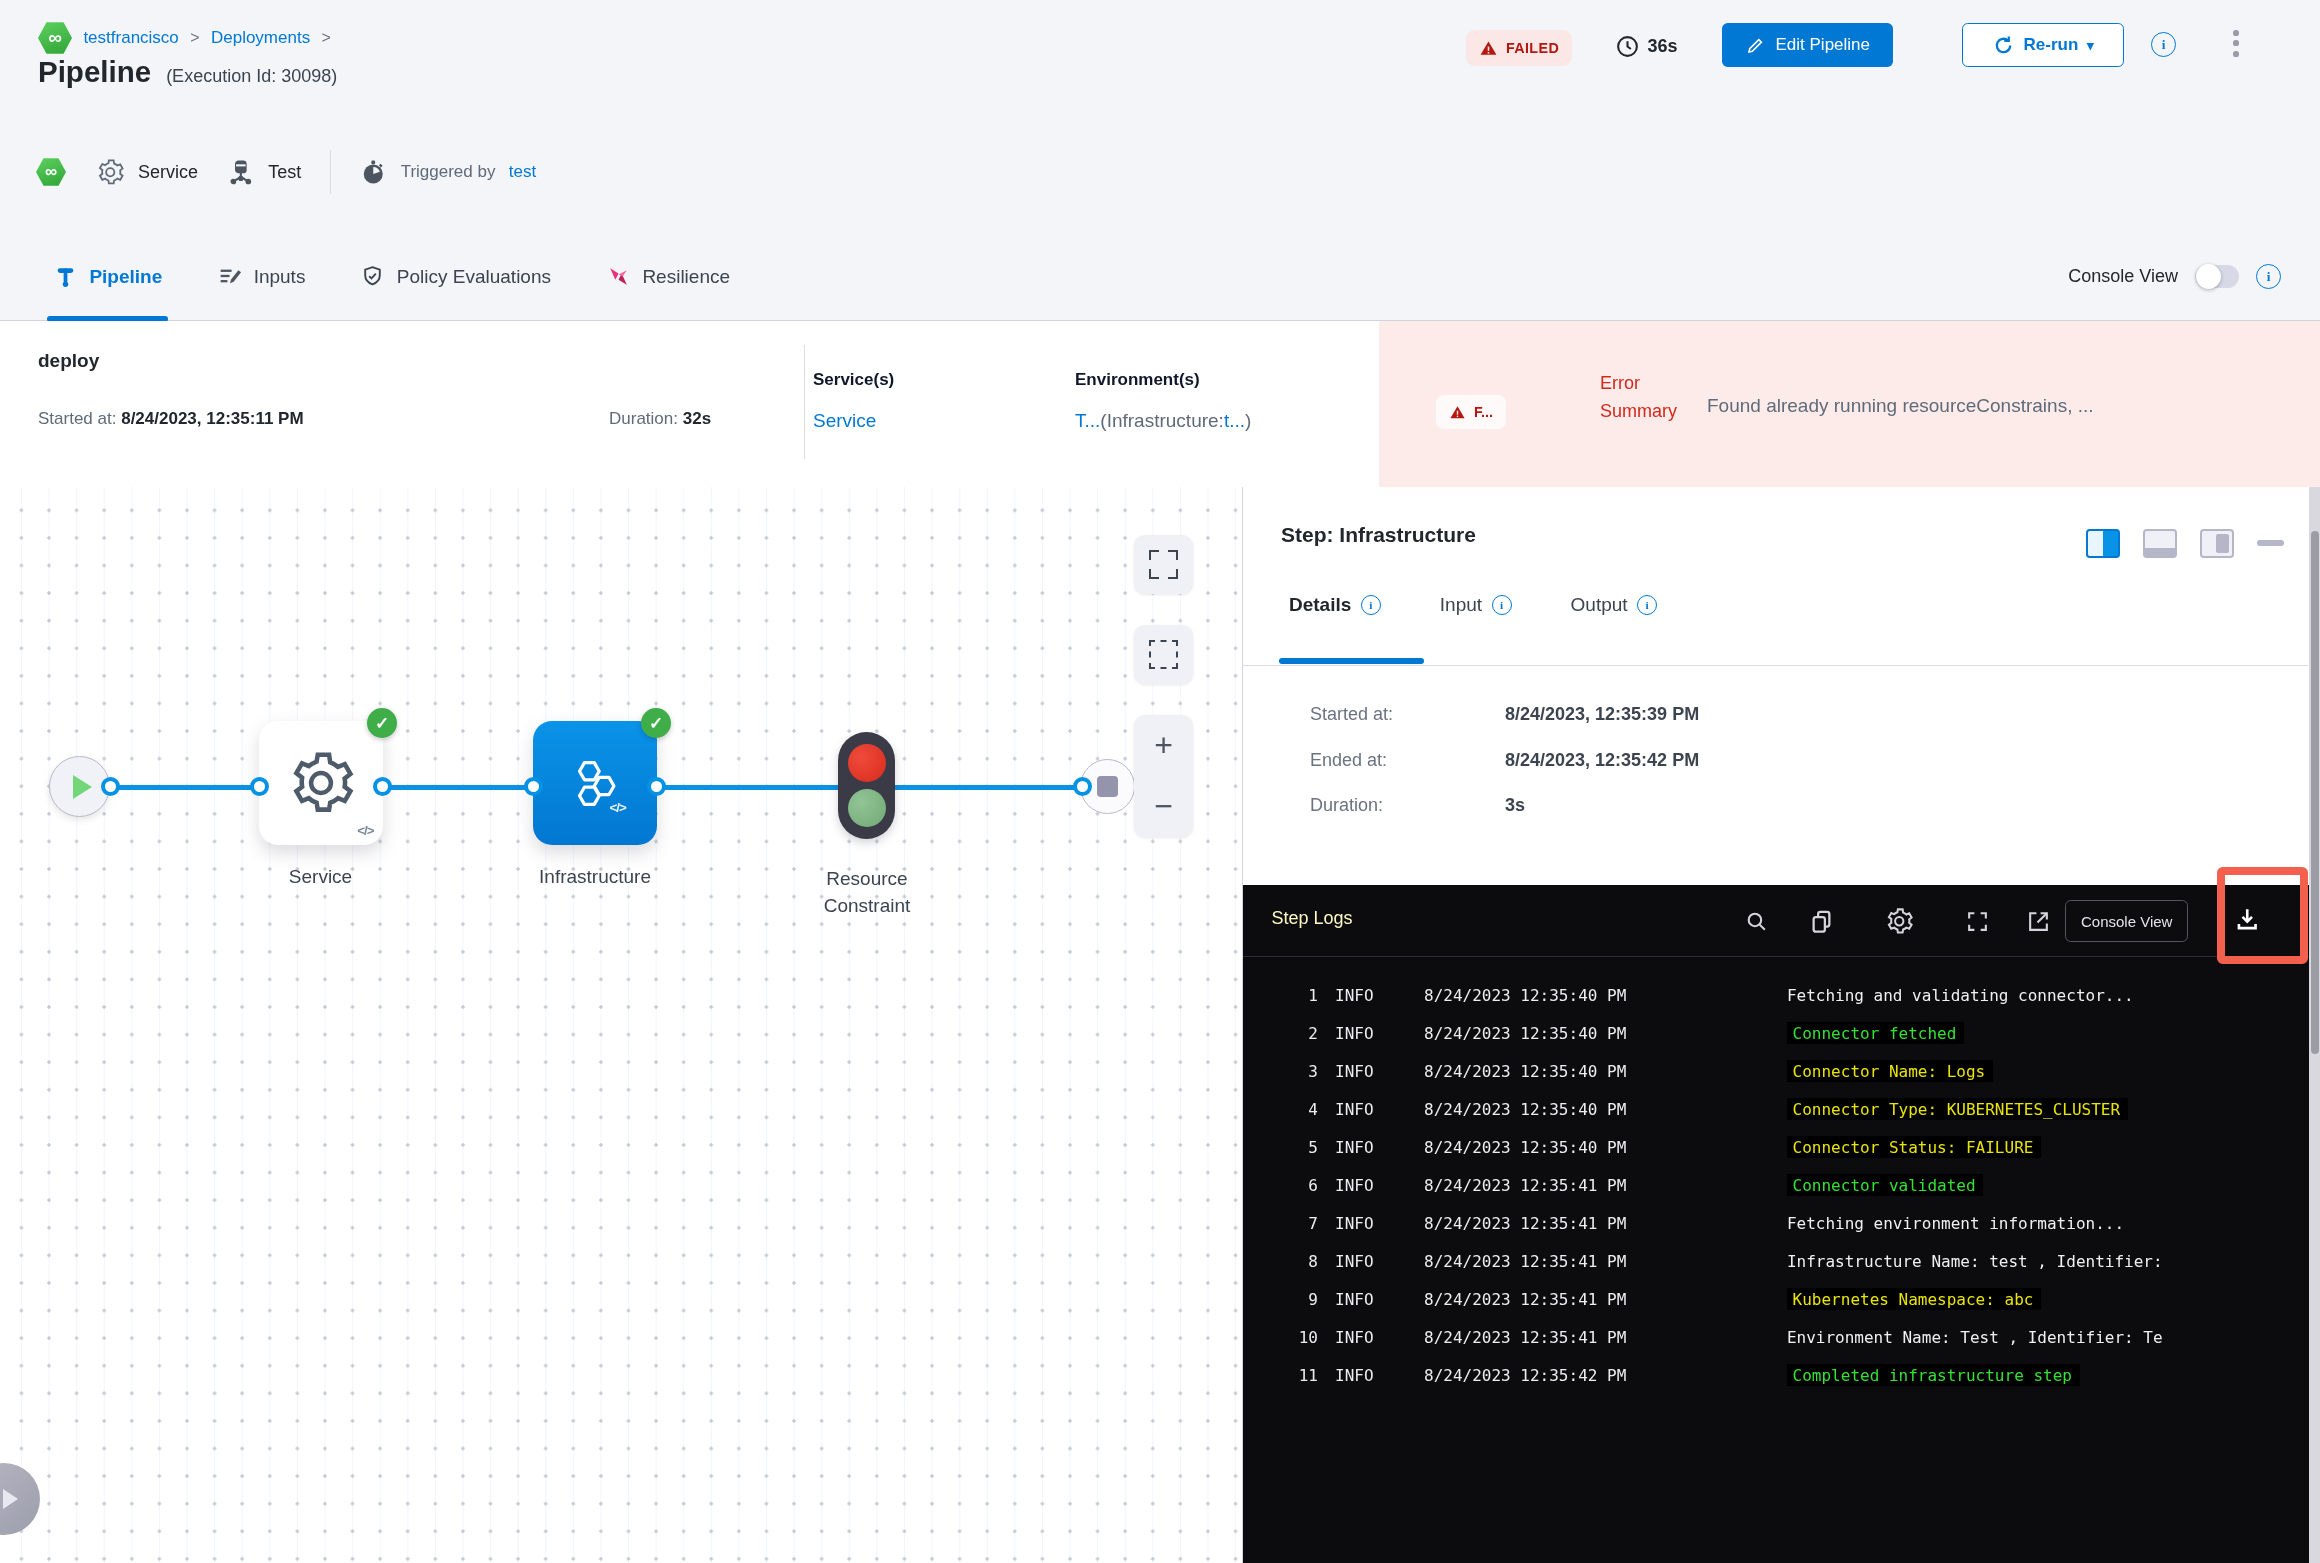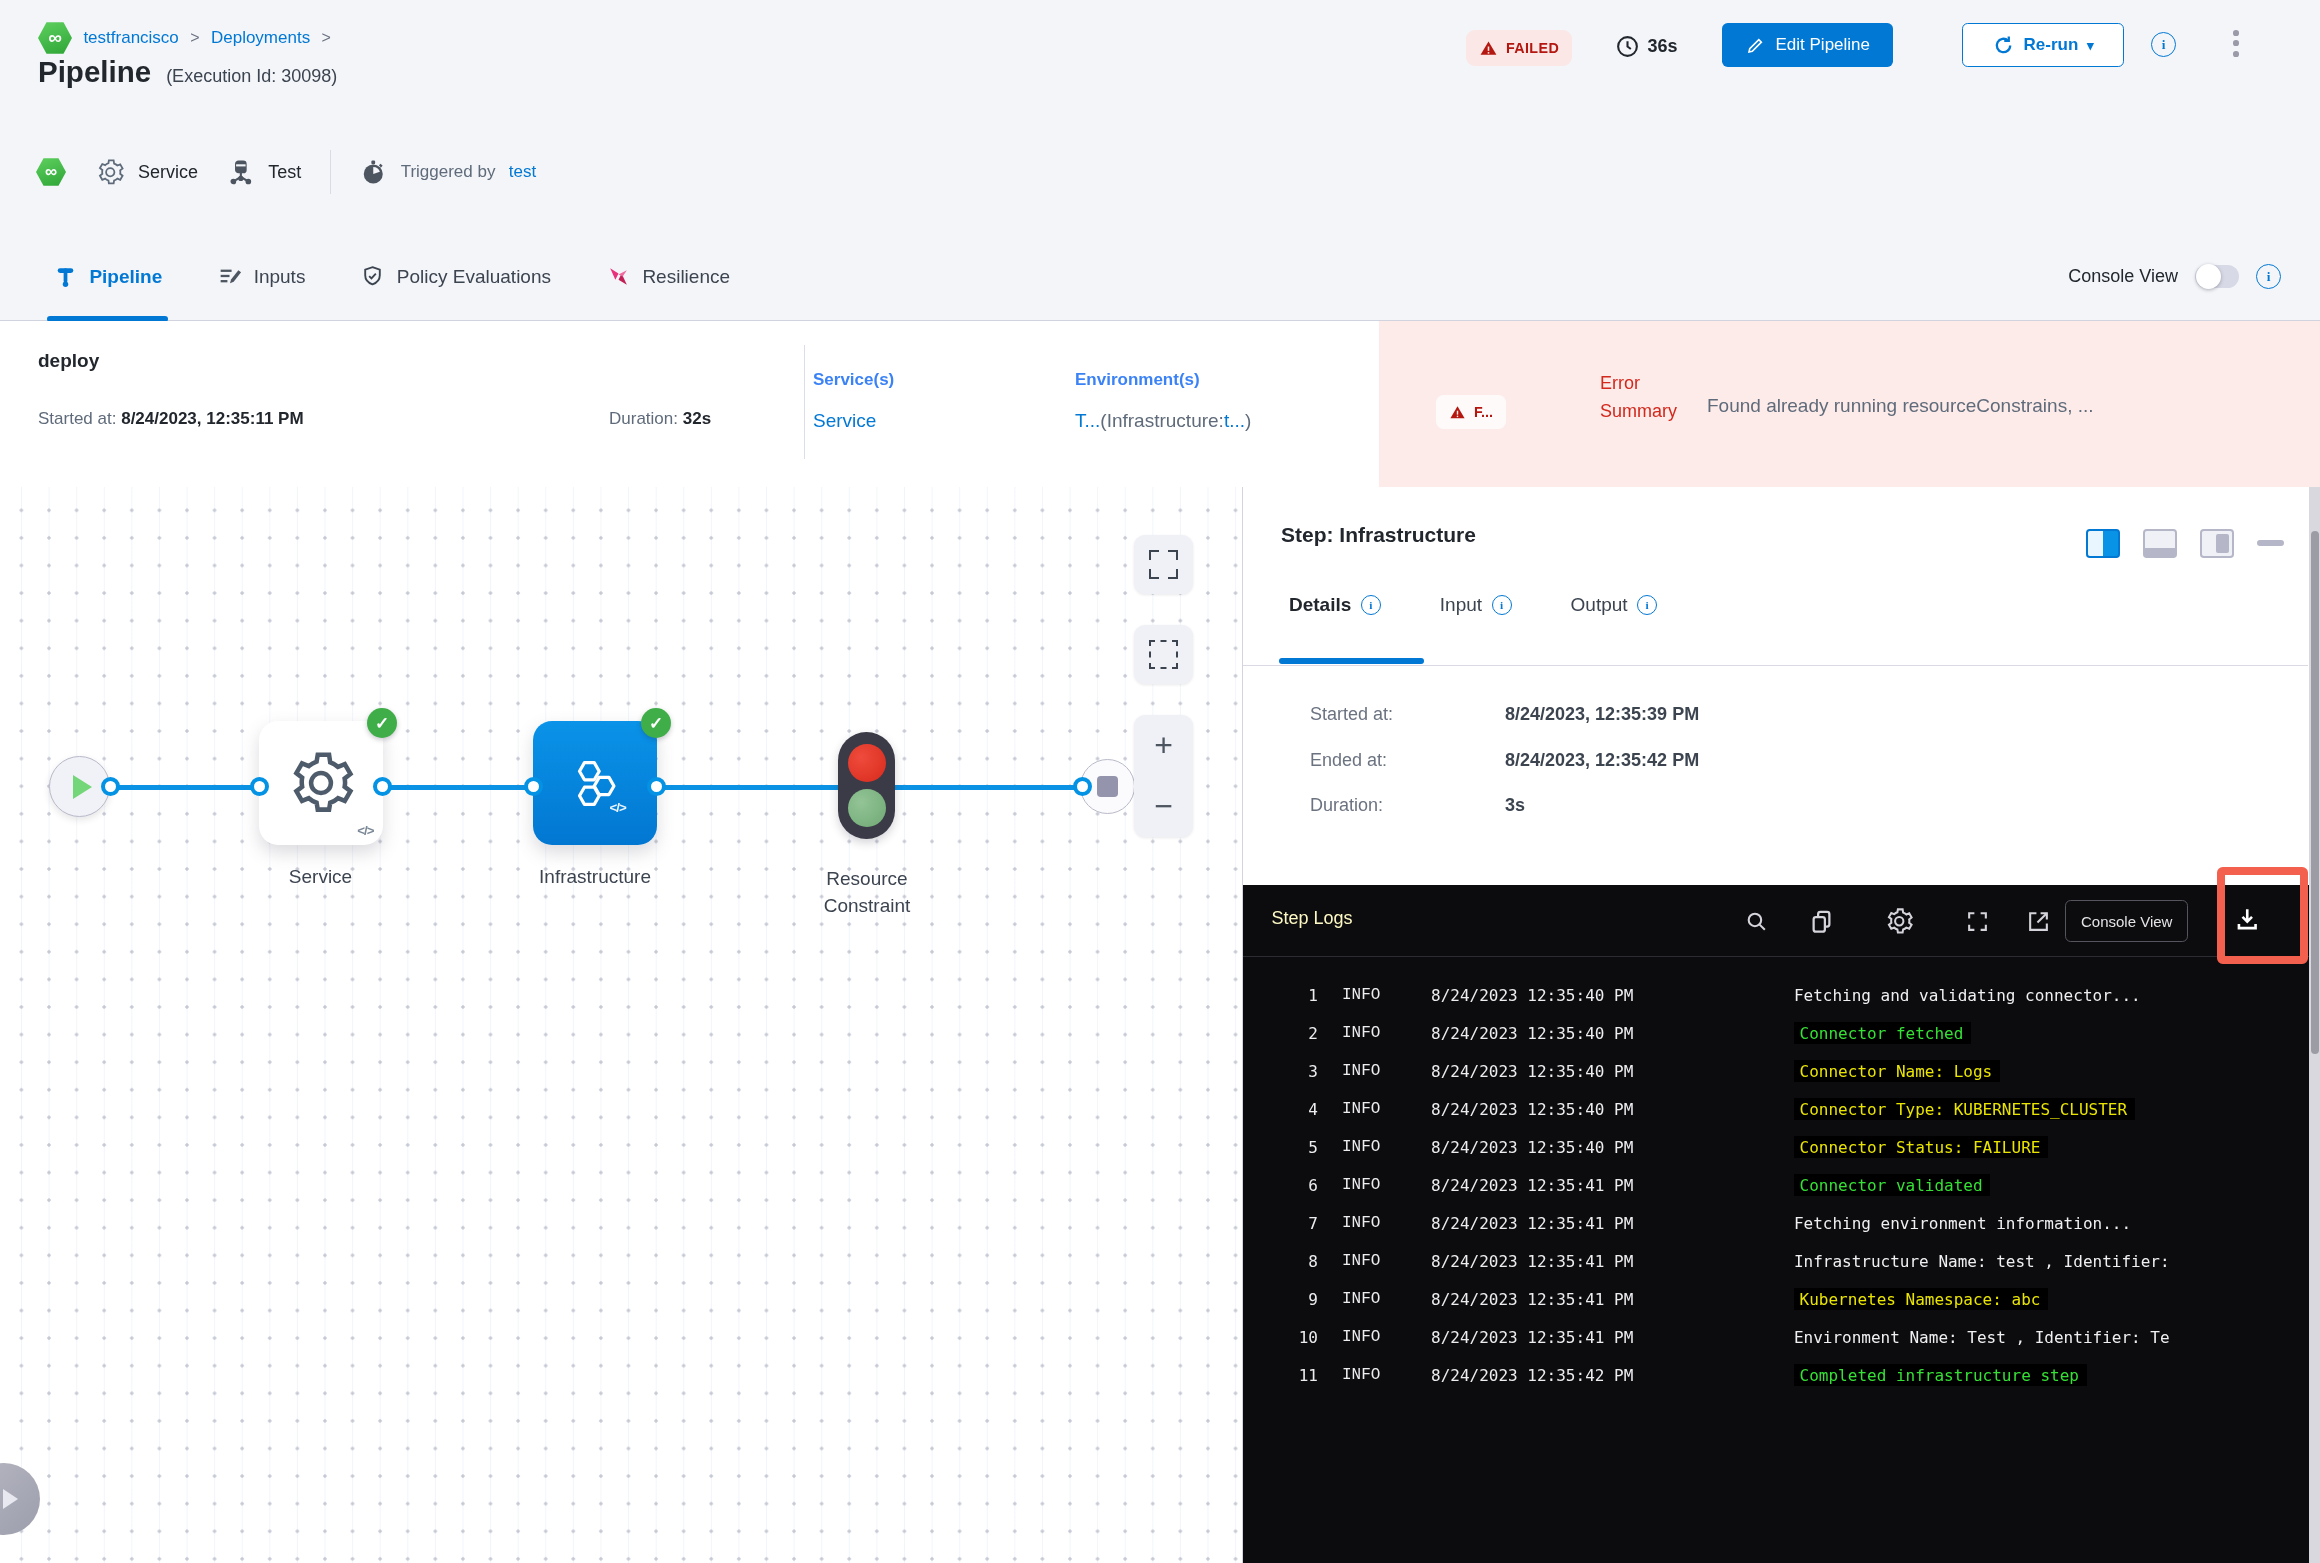--- a/index.html
+++ b/index.html
@@ -48,21 +48,21 @@
   .toggle { width:44px; height:23px; border-radius:11.4px; background:#d7d9e6; position:relative; cursor:pointer; }
   .toggle .knob { position:absolute; left:1px; top:-1px; width:25px; height:25px; border-radius:50%; background:#fff;
     box-shadow:0 1px 3.8px rgba(40,41,61,.35); }
 
   
   .summary { position:absolute; left:0; top:321px; width:2321px; height:166px; background:#fff; box-shadow:0 2.9px 4.8px rgba(40,41,61,.08); }
   .stage-name { position:absolute; left:38px; top:28.5px; font-size:19px; font-weight:bold; color:#22272e; }
   .kv { font-size:17px; }
   .kv .k { color:#5f6b7a; }
   .kv .v { color:#22272e; font-weight:600; }
-  .summary-col-h { font-size:17px; font-weight:600; color:#3b82f6; }
+  .summary-col-h { font-size:17px; font-weight:600; color:#0f172a; }
   .summary-link { font-size:19px; color:#0278d5; cursor:pointer; }
   .sum-vdiv { position:absolute; left:804px; top:24px; width:1px; height:114px; background:#dcdde8; }
   .error-zone { position:absolute; left:1379px; top:0; width:942px; height:166px; background:#fcebe9; }
   .error-chip { position:absolute; left:57px; top:74px; display:flex; align-items:center; gap:7.6px; background:rgba(255,255,255,.75);
     border-radius:7.6px; padding:8.6px 13.3px; color:#b41710; font-weight:bold; font-size:14.3px; }
   .error-label { position:absolute; left:221px; top:49px; width:105px; color:#d3281c; font-size:18px; line-height:1.55; }
   .error-msg { position:absolute; left:328px; top:74px; width:594px; color:#5f6b7a; font-size:19px; white-space:nowrap; overflow:hidden; }
 
   
   .canvas { position:absolute; left:0; top:487px; width:1242px; height:1077px; background-color:#fff; overflow:hidden;
@@ -131,21 +131,21 @@
   .logs { position:absolute; left:0; top:398px; width:1079px; height:679px; background:#0c0c0f; }
   .logs-header { position:absolute; left:0; top:0; width:100%; height:72px; border-bottom:1px solid #2c2c33; }
   .logs-title { position:absolute; left:28.5px; top:23px; font-size:18px; color:#fef9c3; }
   .log-ico { position:absolute; top:21px; width:30px; height:30px; display:flex; align-items:center; justify-content:center; cursor:pointer; }
   .console-btn { position:absolute; left:822px; top:15px; height:42px; padding:0 15px; display:flex; align-items:center;
     background:transparent; border:1px solid #55555e; border-radius:5.7px; color:#e4e4e8; font-size:15px; cursor:pointer; font-family:inherit; }
   .annotation-box { position:absolute; left:974px; top:380px; width:91px; height:97px; border:8.6px solid #f4604e; border-radius:5.7px; z-index:30; pointer-events:none; }
   .log-body { position:absolute; left:0; top:72px; width:100%; padding-top:19px; font-family:"DejaVu Sans Mono", monospace; font-size:16px; }
   .log-row { display:flex; height:38px; align-items:center; white-space:nowrap; }
   .log-row .ln { width:75px; text-align:right; color:#ededf0; flex:none; }
-  .log-row .lv { margin-left:24px; width:74px; color:#ededf0; flex:none;font-family:Liberation Mono, monospace; }
+  .log-row .lv { margin-left:17px; width:74px; color:#ededf0; flex:none; }
   .log-row .lt { margin-left:15px; width:361px; color:#ededf0; flex:none; }
   .log-row .lm { margin-left:1.9px; color:#f0f0f2; overflow:hidden; }
   .log-row .lm.green { color:#35e135; background:#000; padding:1.9px 7.6px 1.9px 5.7px; }
   .log-row .lm.yellow { color:#e9e400; background:#000; padding:1.9px 7.6px 1.9px 5.7px; }
   .panel-scrollbar { position:absolute; right:0; top:0; width:12.4px; height:1077px; background:#d8d8de; }
   .panel-scrollbar .thumb { position:absolute; left:1.9px; top:44px; width:8.6px; height:523px; border-radius:4.8px; background:#9c9ca5; }
 
   svg { display:block; }
 </style>
 </head>

